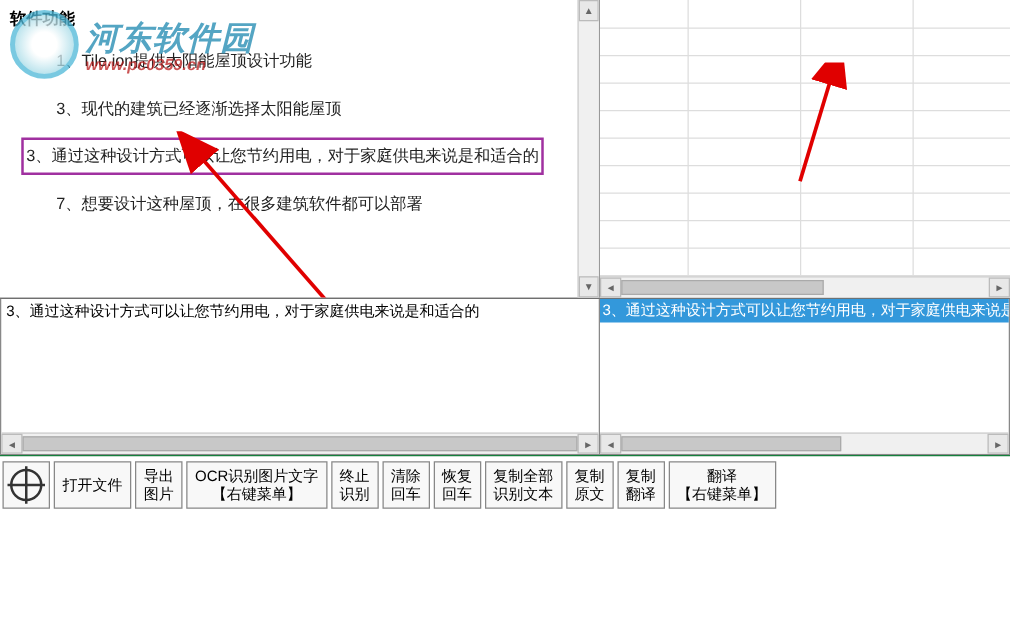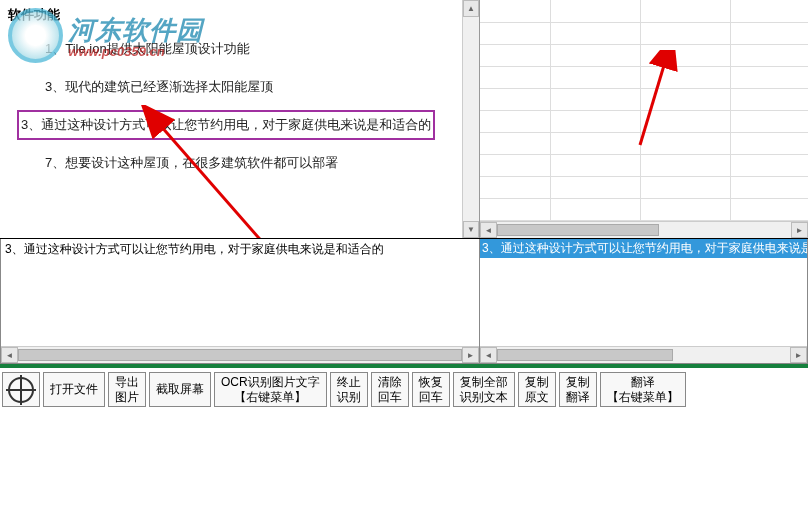--- a/index.html
+++ b/index.html
@@ -198,21 +198,21 @@
       font-size: 12px;
       padding: 1px 2px;
       white-space: nowrap;
       display: inline-block;
     }
     .toolbar {
       display: flex;
       padding: 4px 2px;
       gap: 3px;
       background: #fff;
-      border-top: 4px solid #15803d;
+      border-top: 1px solid #15803d;
       height: 47px;
       align-items: stretch;
     }
     .tb-btn {
       border: 1px solid #888;
       background: #f8f8f8;
       display: flex;
       align-items: center;
       justify-content: center;
       text-align: center;
@@ -336,21 +336,20 @@
   </div>
 </div>
 
 <div class="toolbar">
   <div class="tb-btn icon-btn">
     <div class="crosshair-icon"></div>
   </div>
   <div class="tb-btn wide">打开文件</div>
   <div class="tb-btn">导出
 图片</div>
-  <div class="tb-btn wide">截取屏幕</div>
   <div class="tb-btn">OCR识别图片文字
 【右键菜单】</div>
   <div class="tb-btn">终止
 识别</div>
   <div class="tb-btn">清除
 回车</div>
   <div class="tb-btn">恢复
 回车</div>
   <div class="tb-btn">复制全部
 识别文本</div>

